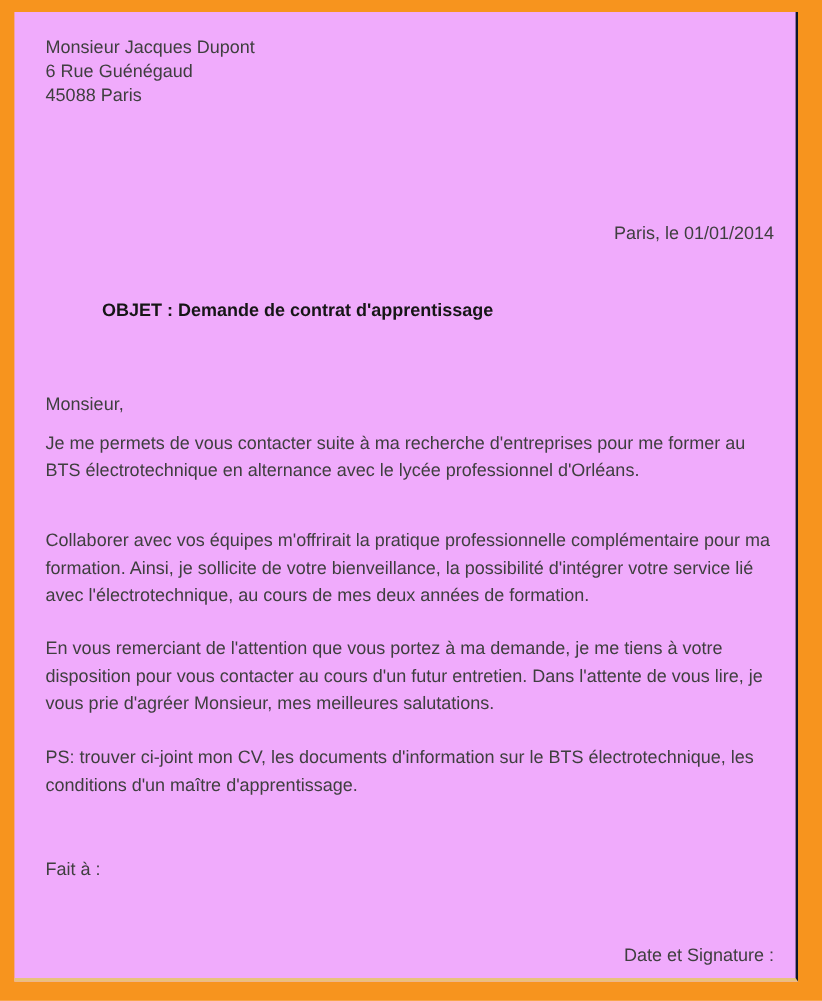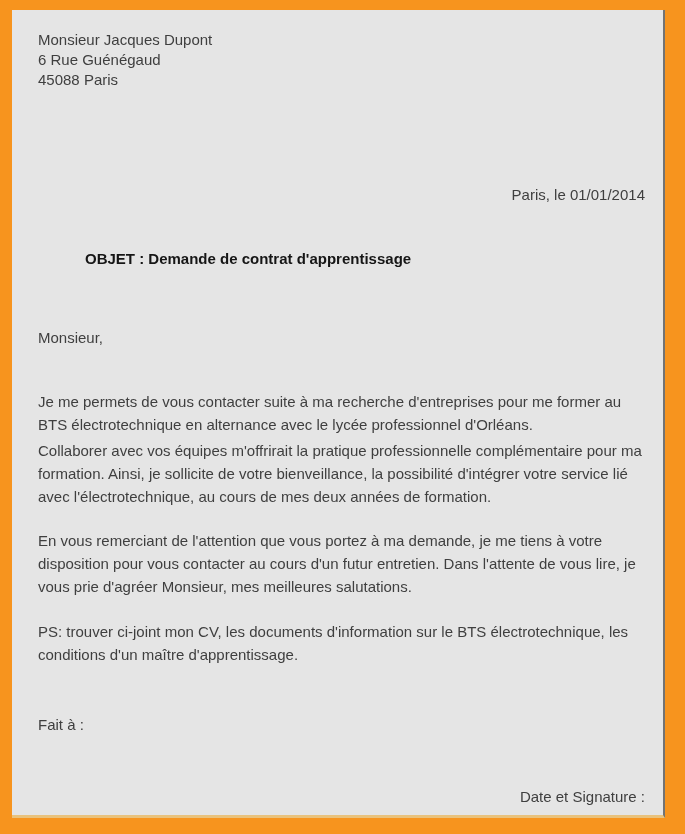--- a/index.html
+++ b/index.html
@@ -16,22 +16,22 @@
     width: 685px;
     height: 834px;
     background: #f7941e;
   }
   .page {
     position: absolute;
     top: 10px;
     left: 12px;
     right: 20px;
     bottom: 16px;
-    background: #e5e5e5;
-    border-right: 2px solid #737373;
+    background: #f0abfc;
+    border-right: 2px solid #0f172a;
     border-bottom: 3px solid #e9c27c;
     color: #3f3f3f;
     font-size: 15px;
   }
   .sender {
     position: absolute;
     top: 20px;
     left: 26px;
     line-height: 20px;
   }
@@ -58,21 +58,21 @@
     top: 319px;
     left: 26px;
   }
   .para {
     position: absolute;
     left: 26px;
     width: 614px;
     margin: 0;
     line-height: 23px;
   }
-  .p1 { top: 380px; }
+  .p1 { top: 348px; }
   .p2 { top: 429px; }
   .p3 { top: 519px; }
   .ps { top: 610px; }
   .fait {
     position: absolute;
     top: 706px;
     left: 26px;
   }
   .sig {
     position: absolute;

